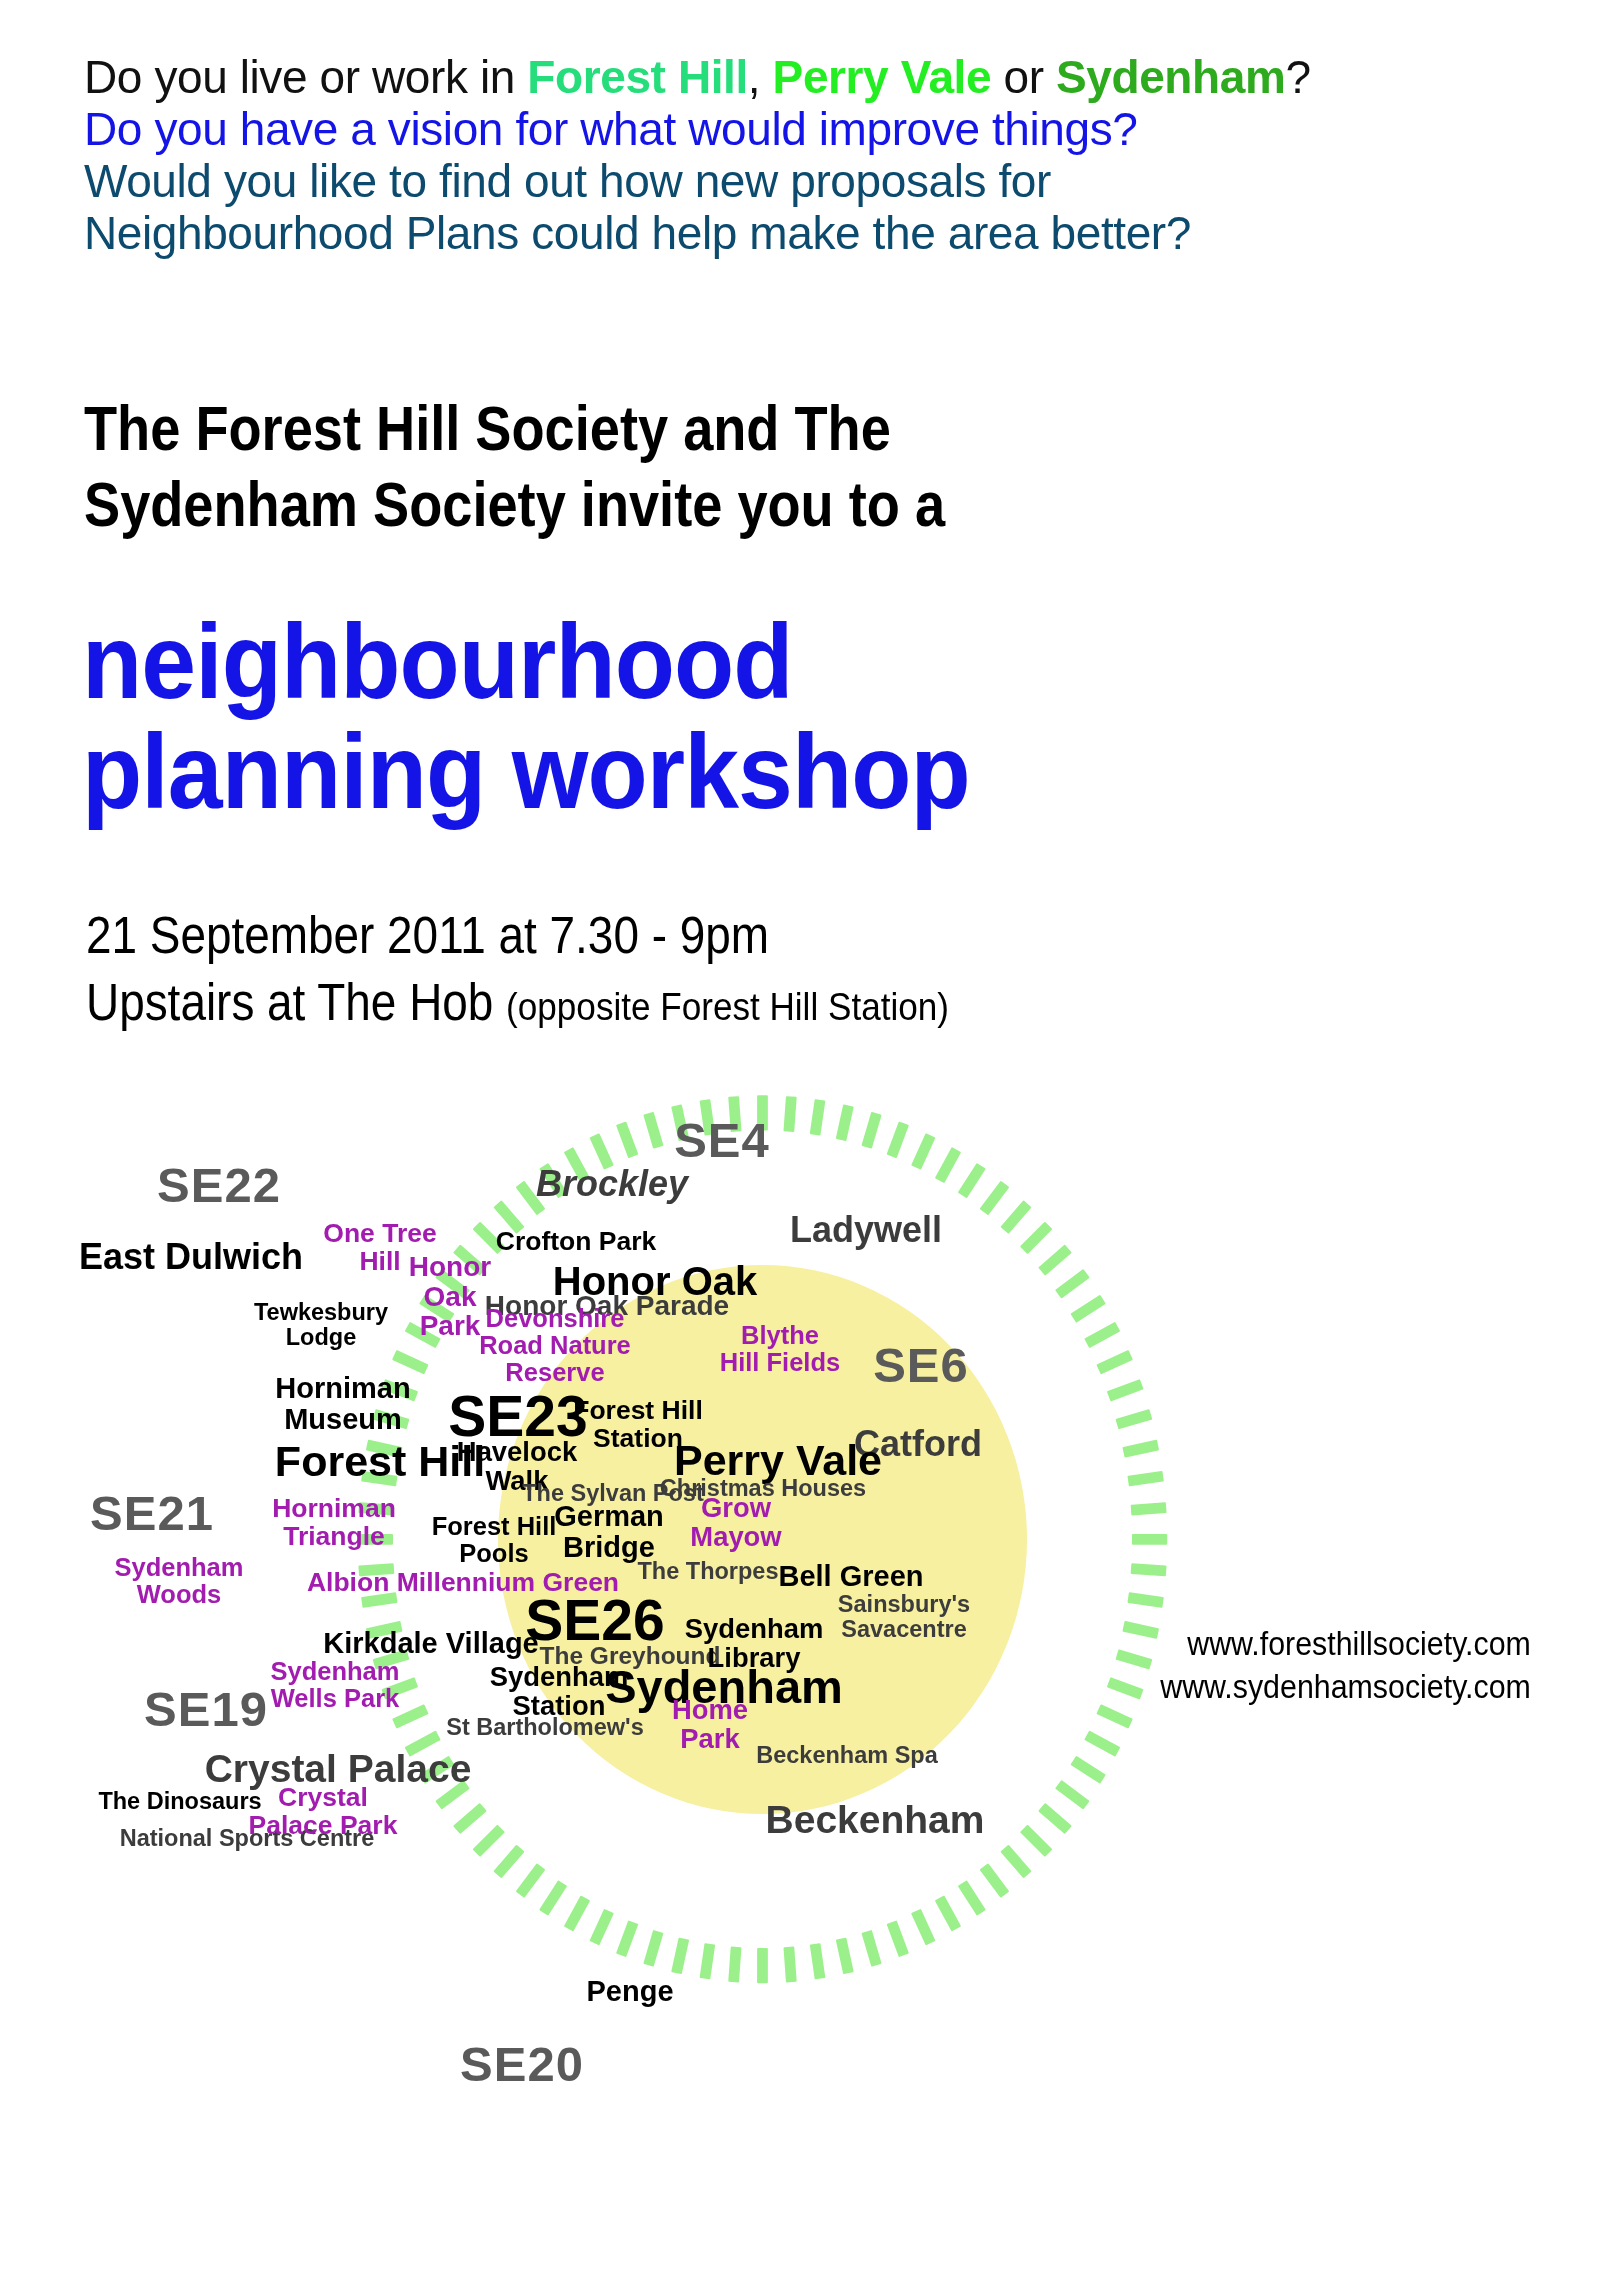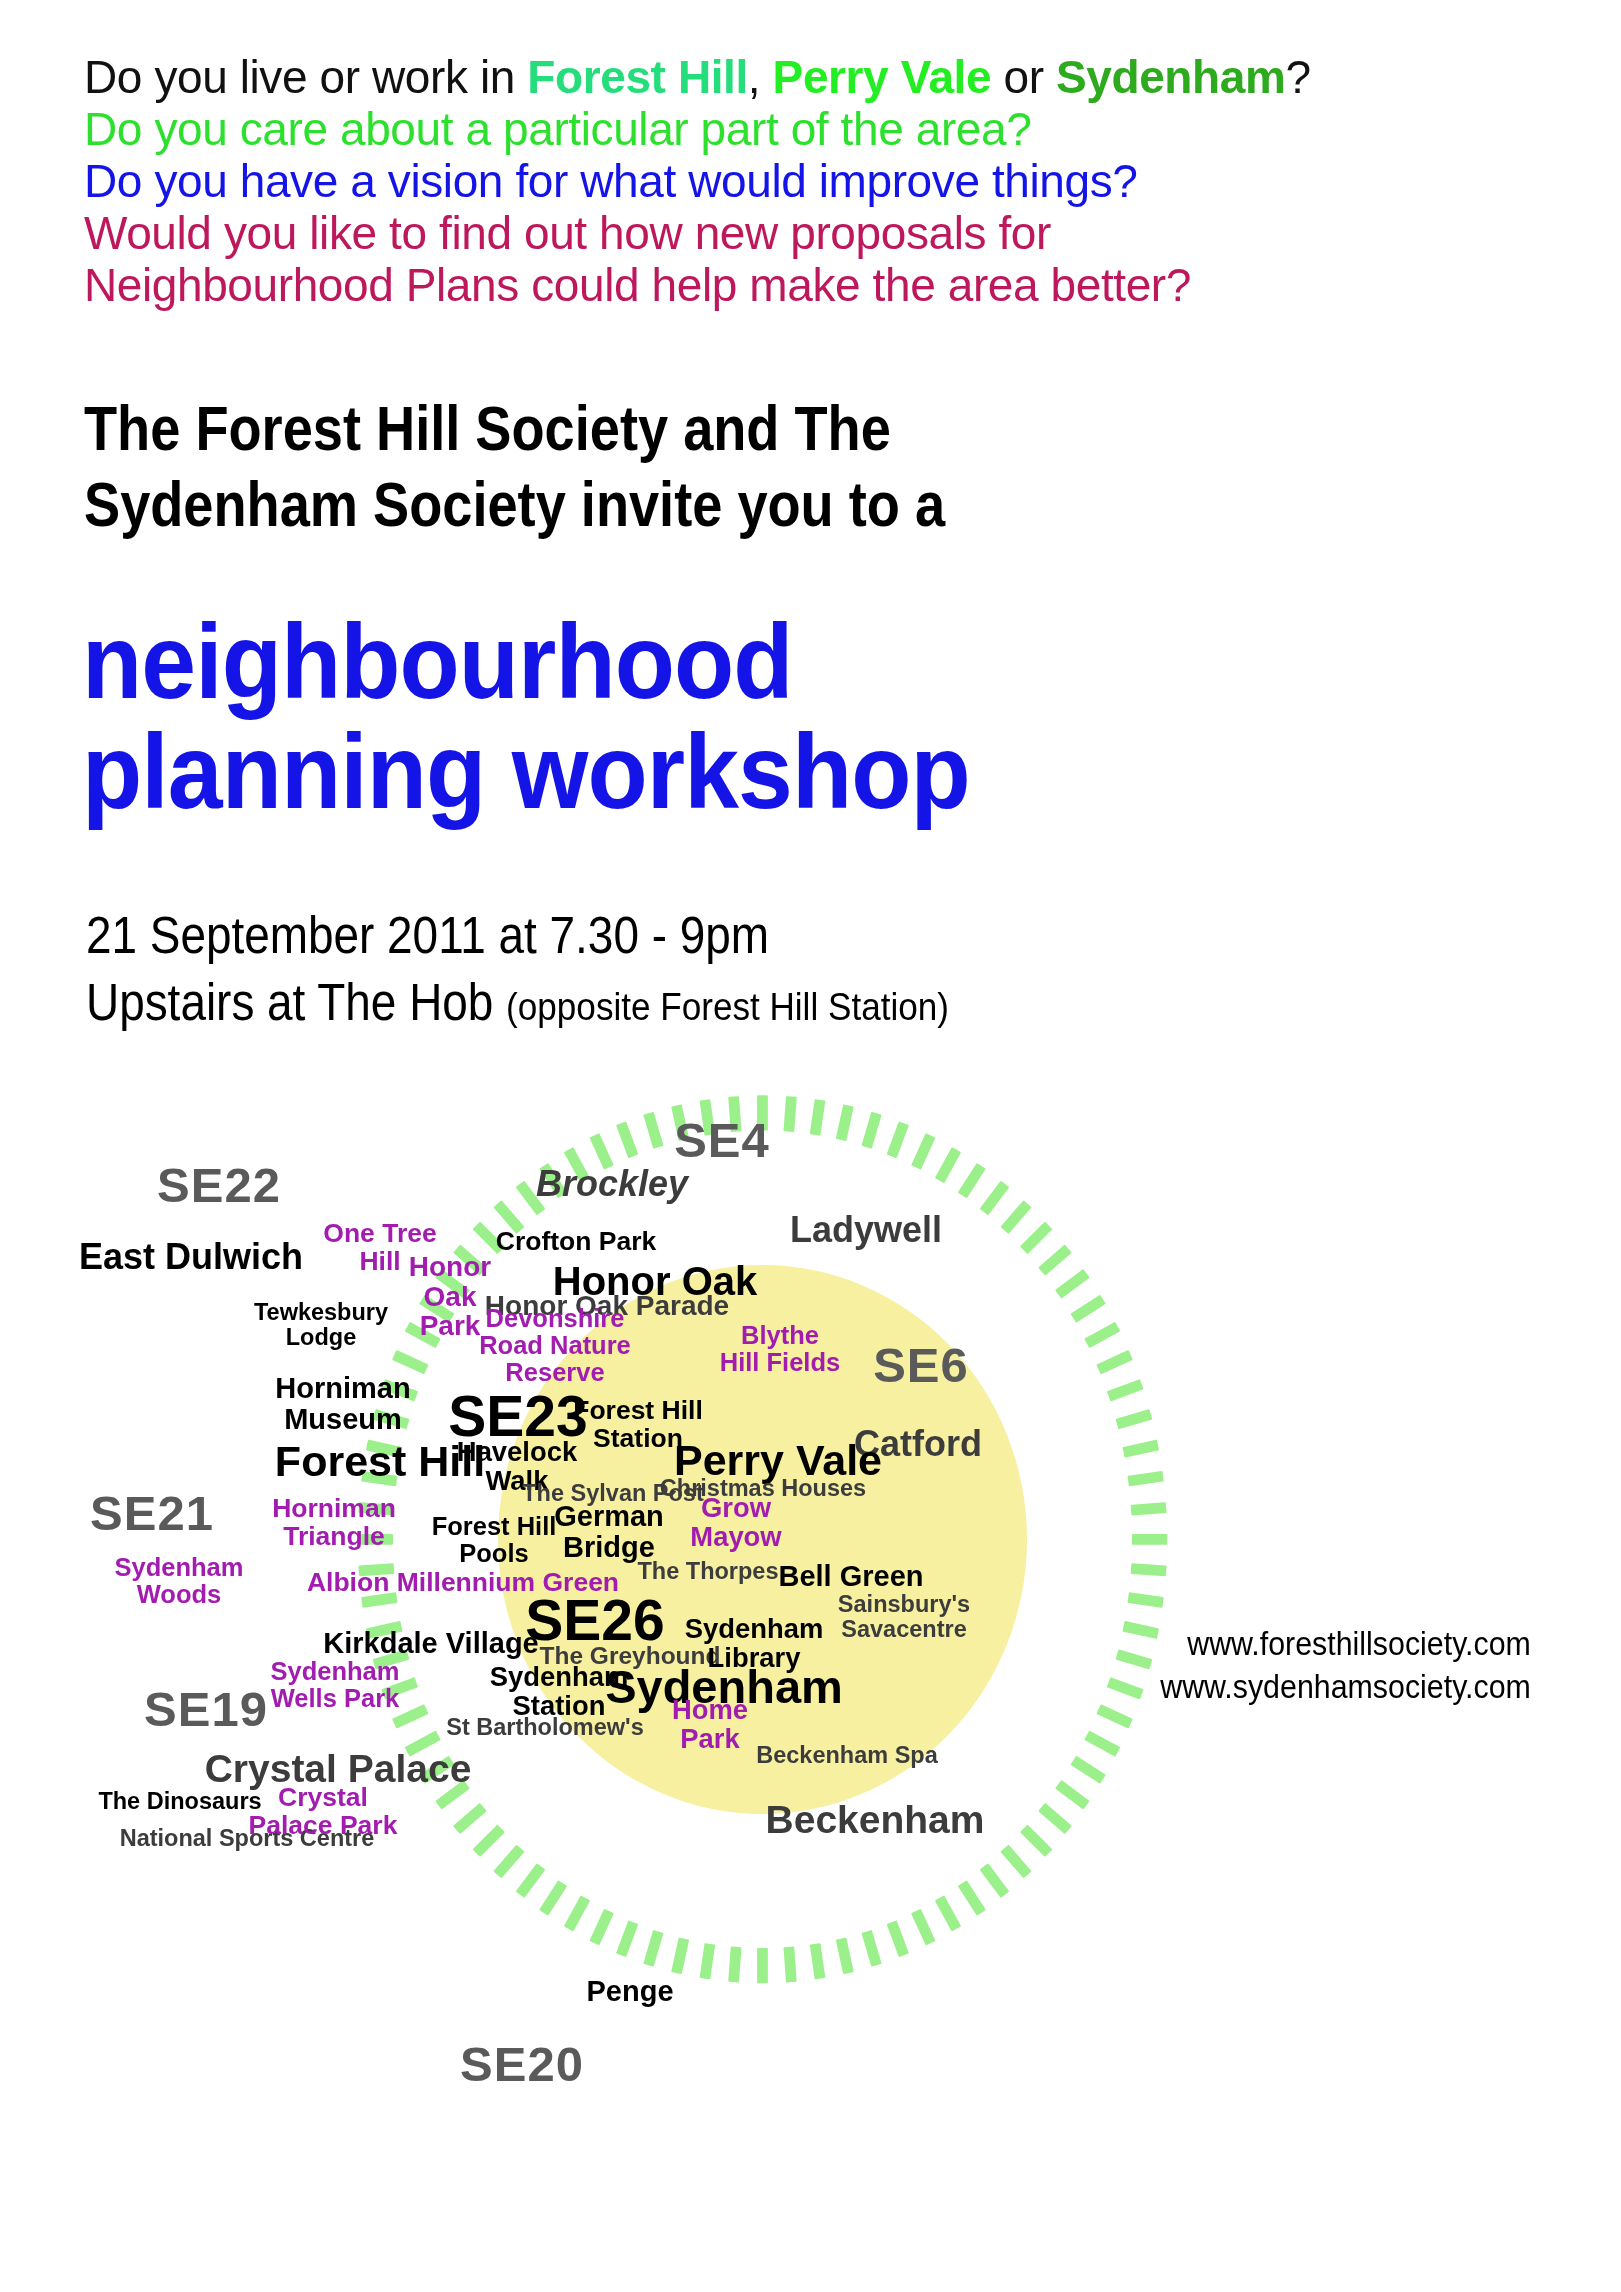--- a/index.html
+++ b/index.html
@@ -17,21 +17,21 @@
     position:absolute; left:84px; top:51px; width:1451px;
     font-size:46px; line-height:52px;
     font-family:"Liberation Sans", sans-serif;
     letter-spacing:-0.4px;
     white-space:nowrap;
   }
   .q-line { display:block; }
   .q1 { color:#111111; }
   .q2 { color:#2ee02e; }
   .q3 { color:#1414e6; }
-  .q4 { color:#be185d; }
+  .q4 { color:#0c4a6e; }
   .b-fh { color:#25dd7b; font-weight:bold; }
   .b-pv { color:#22ee22; font-weight:bold; }
   .b-sy { color:#2eaa1e; font-weight:bold; }
   .q-dark { color:#111111; }
 
   
   .society {
     position:absolute; left:84px; top:390px; width:1372px;
     font-size:63px; line-height:76px;
     font-weight:bold; color:#000000;
@@ -96,21 +96,20 @@
   }
   .footer span { display:block; }
 </style>
 </head>
 <body>
 
 <div class="poster">
 
   <div class="questions">
     <span class="q-line q1"><span>Do you live or work in </span><span class="b-fh">Forest Hill</span><span class="q-dark">, </span><span class="b-pv">Perry Vale</span><span class="q-dark"> or </span><span class="b-sy">Sydenham</span><span class="q-dark">?</span></span>
-    <span class="q-line q2">Do you care about a particular part of the area?</span>
     <span class="q-line q3">Do you have a vision for what would improve things?</span>
     <span class="q-line q4">Would you like to find out how new proposals for</span>
     <span class="q-line q4">Neighbourhood Plans could help make the area better?</span>
   </div>
 
   <div class="society">
     <span>The Forest Hill Society and The</span>
     <span>Sydenham Society invite you to a</span>
   </div>
 

